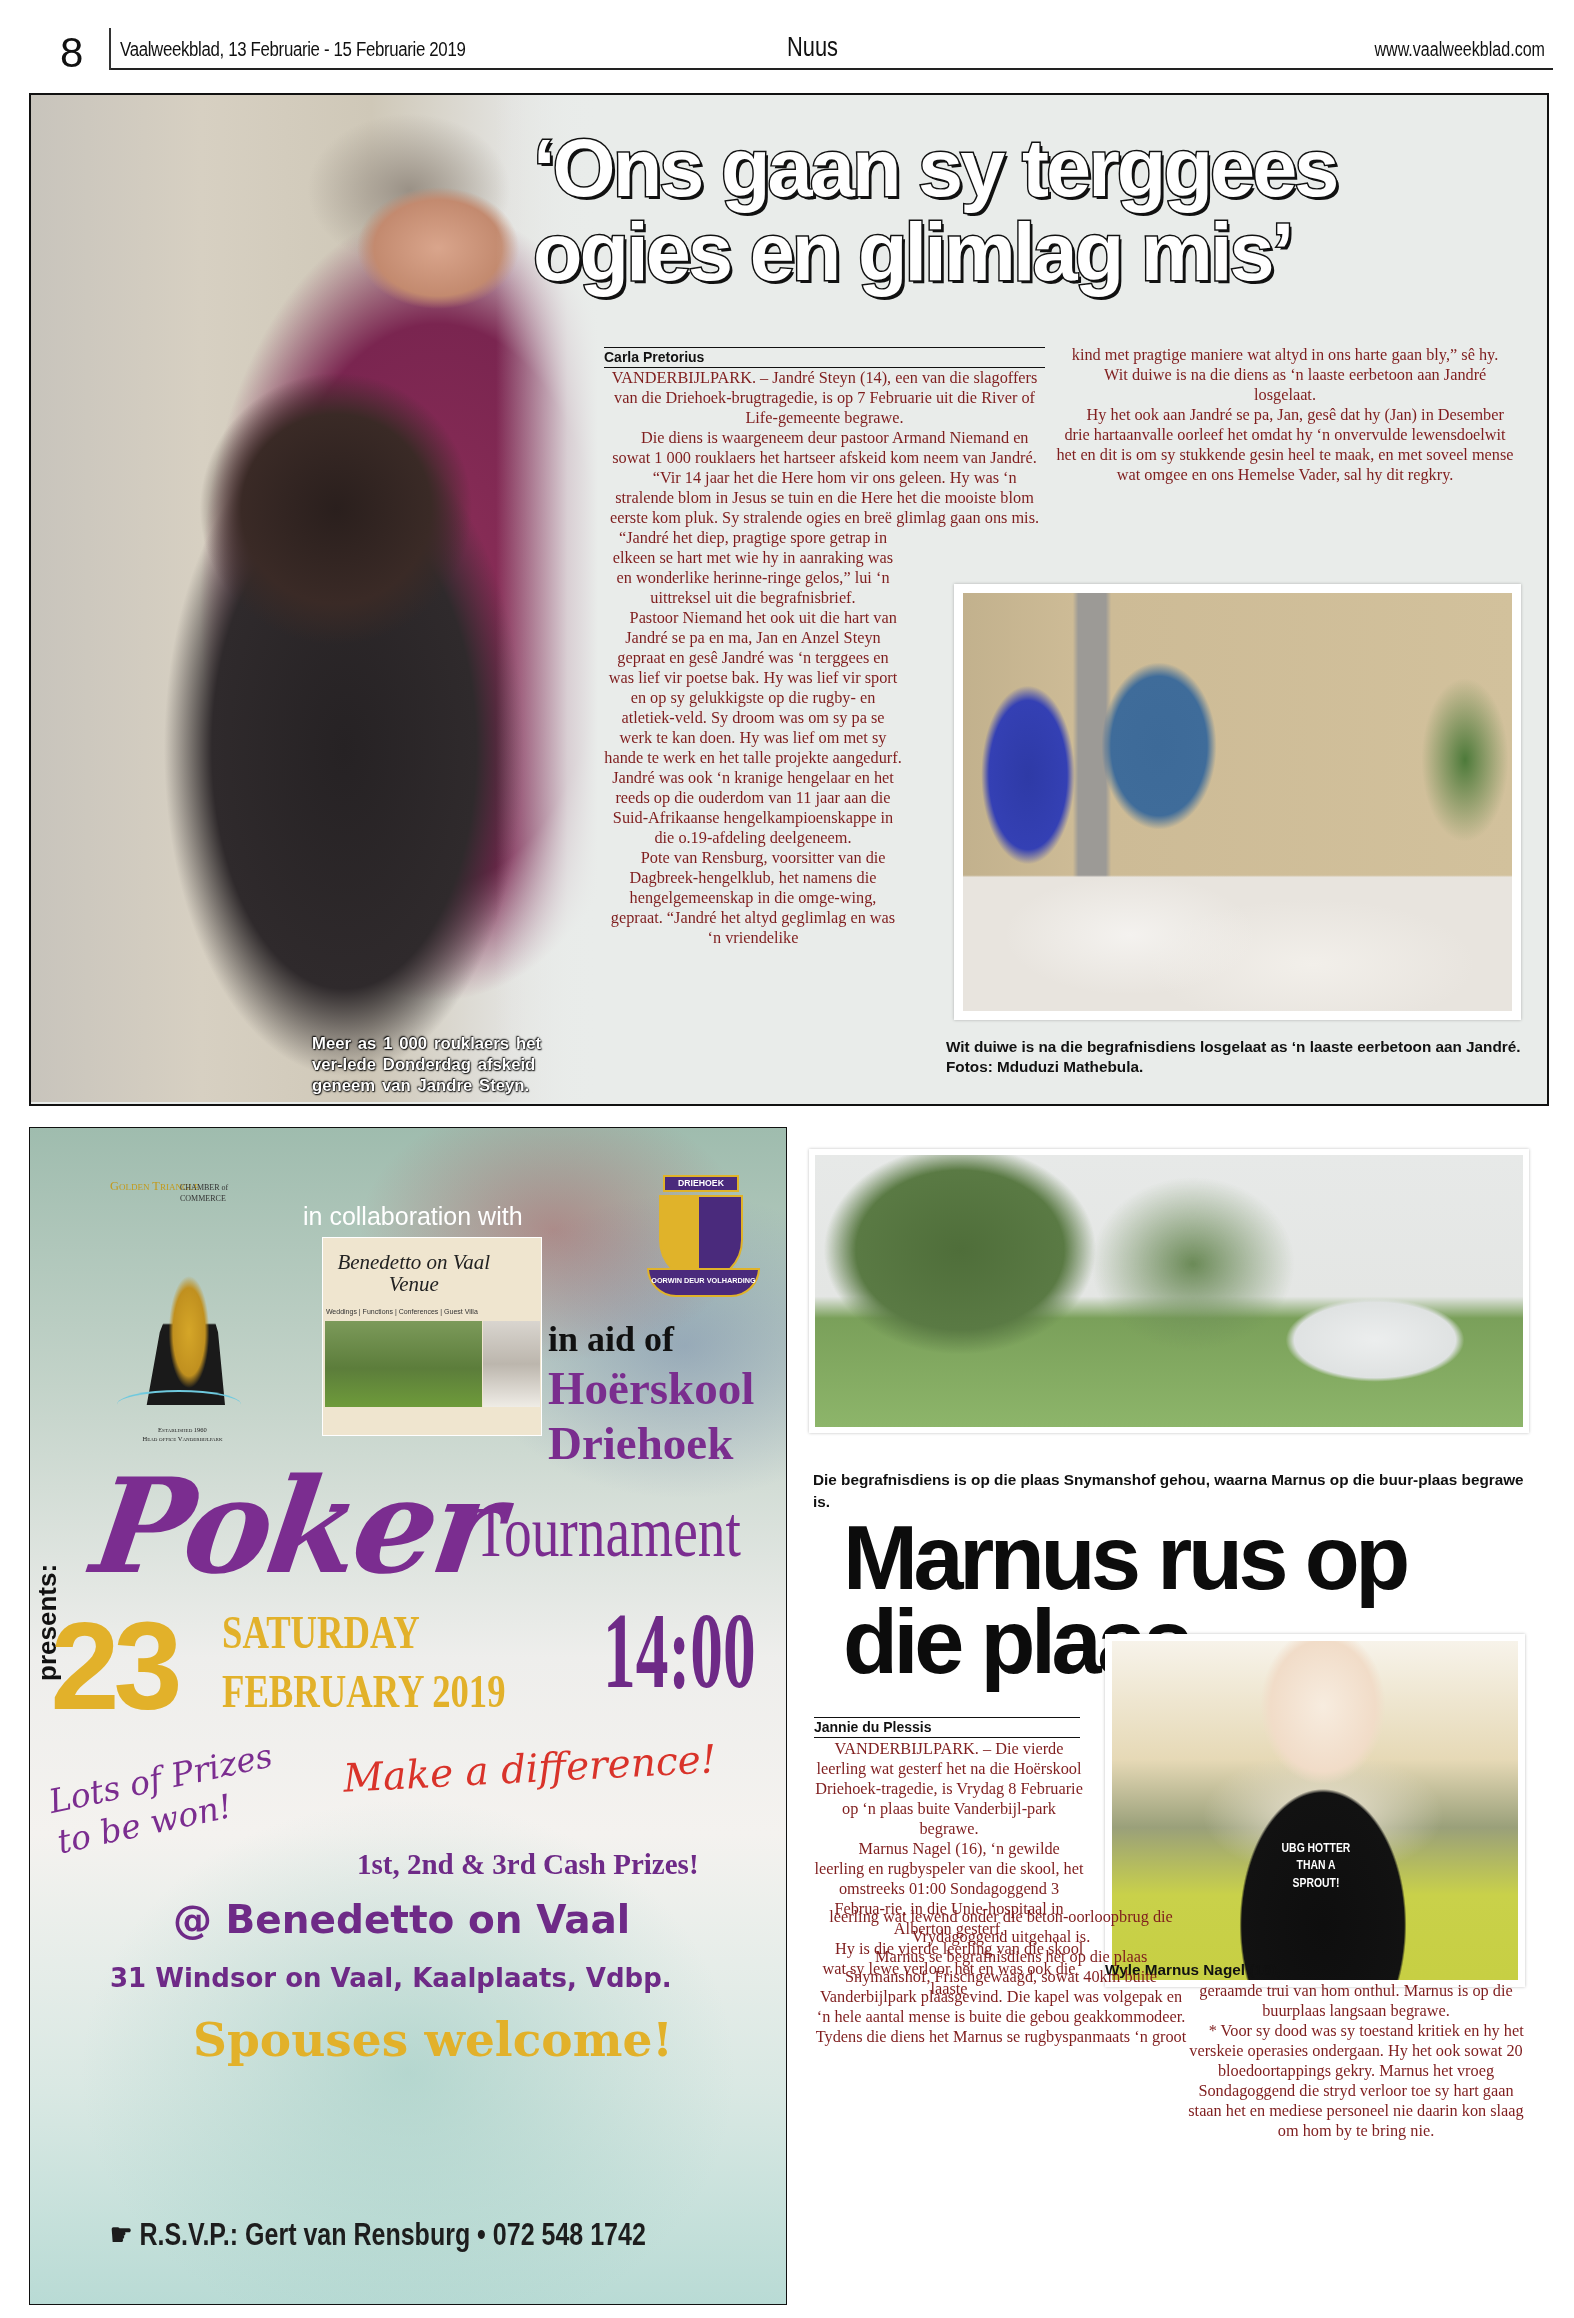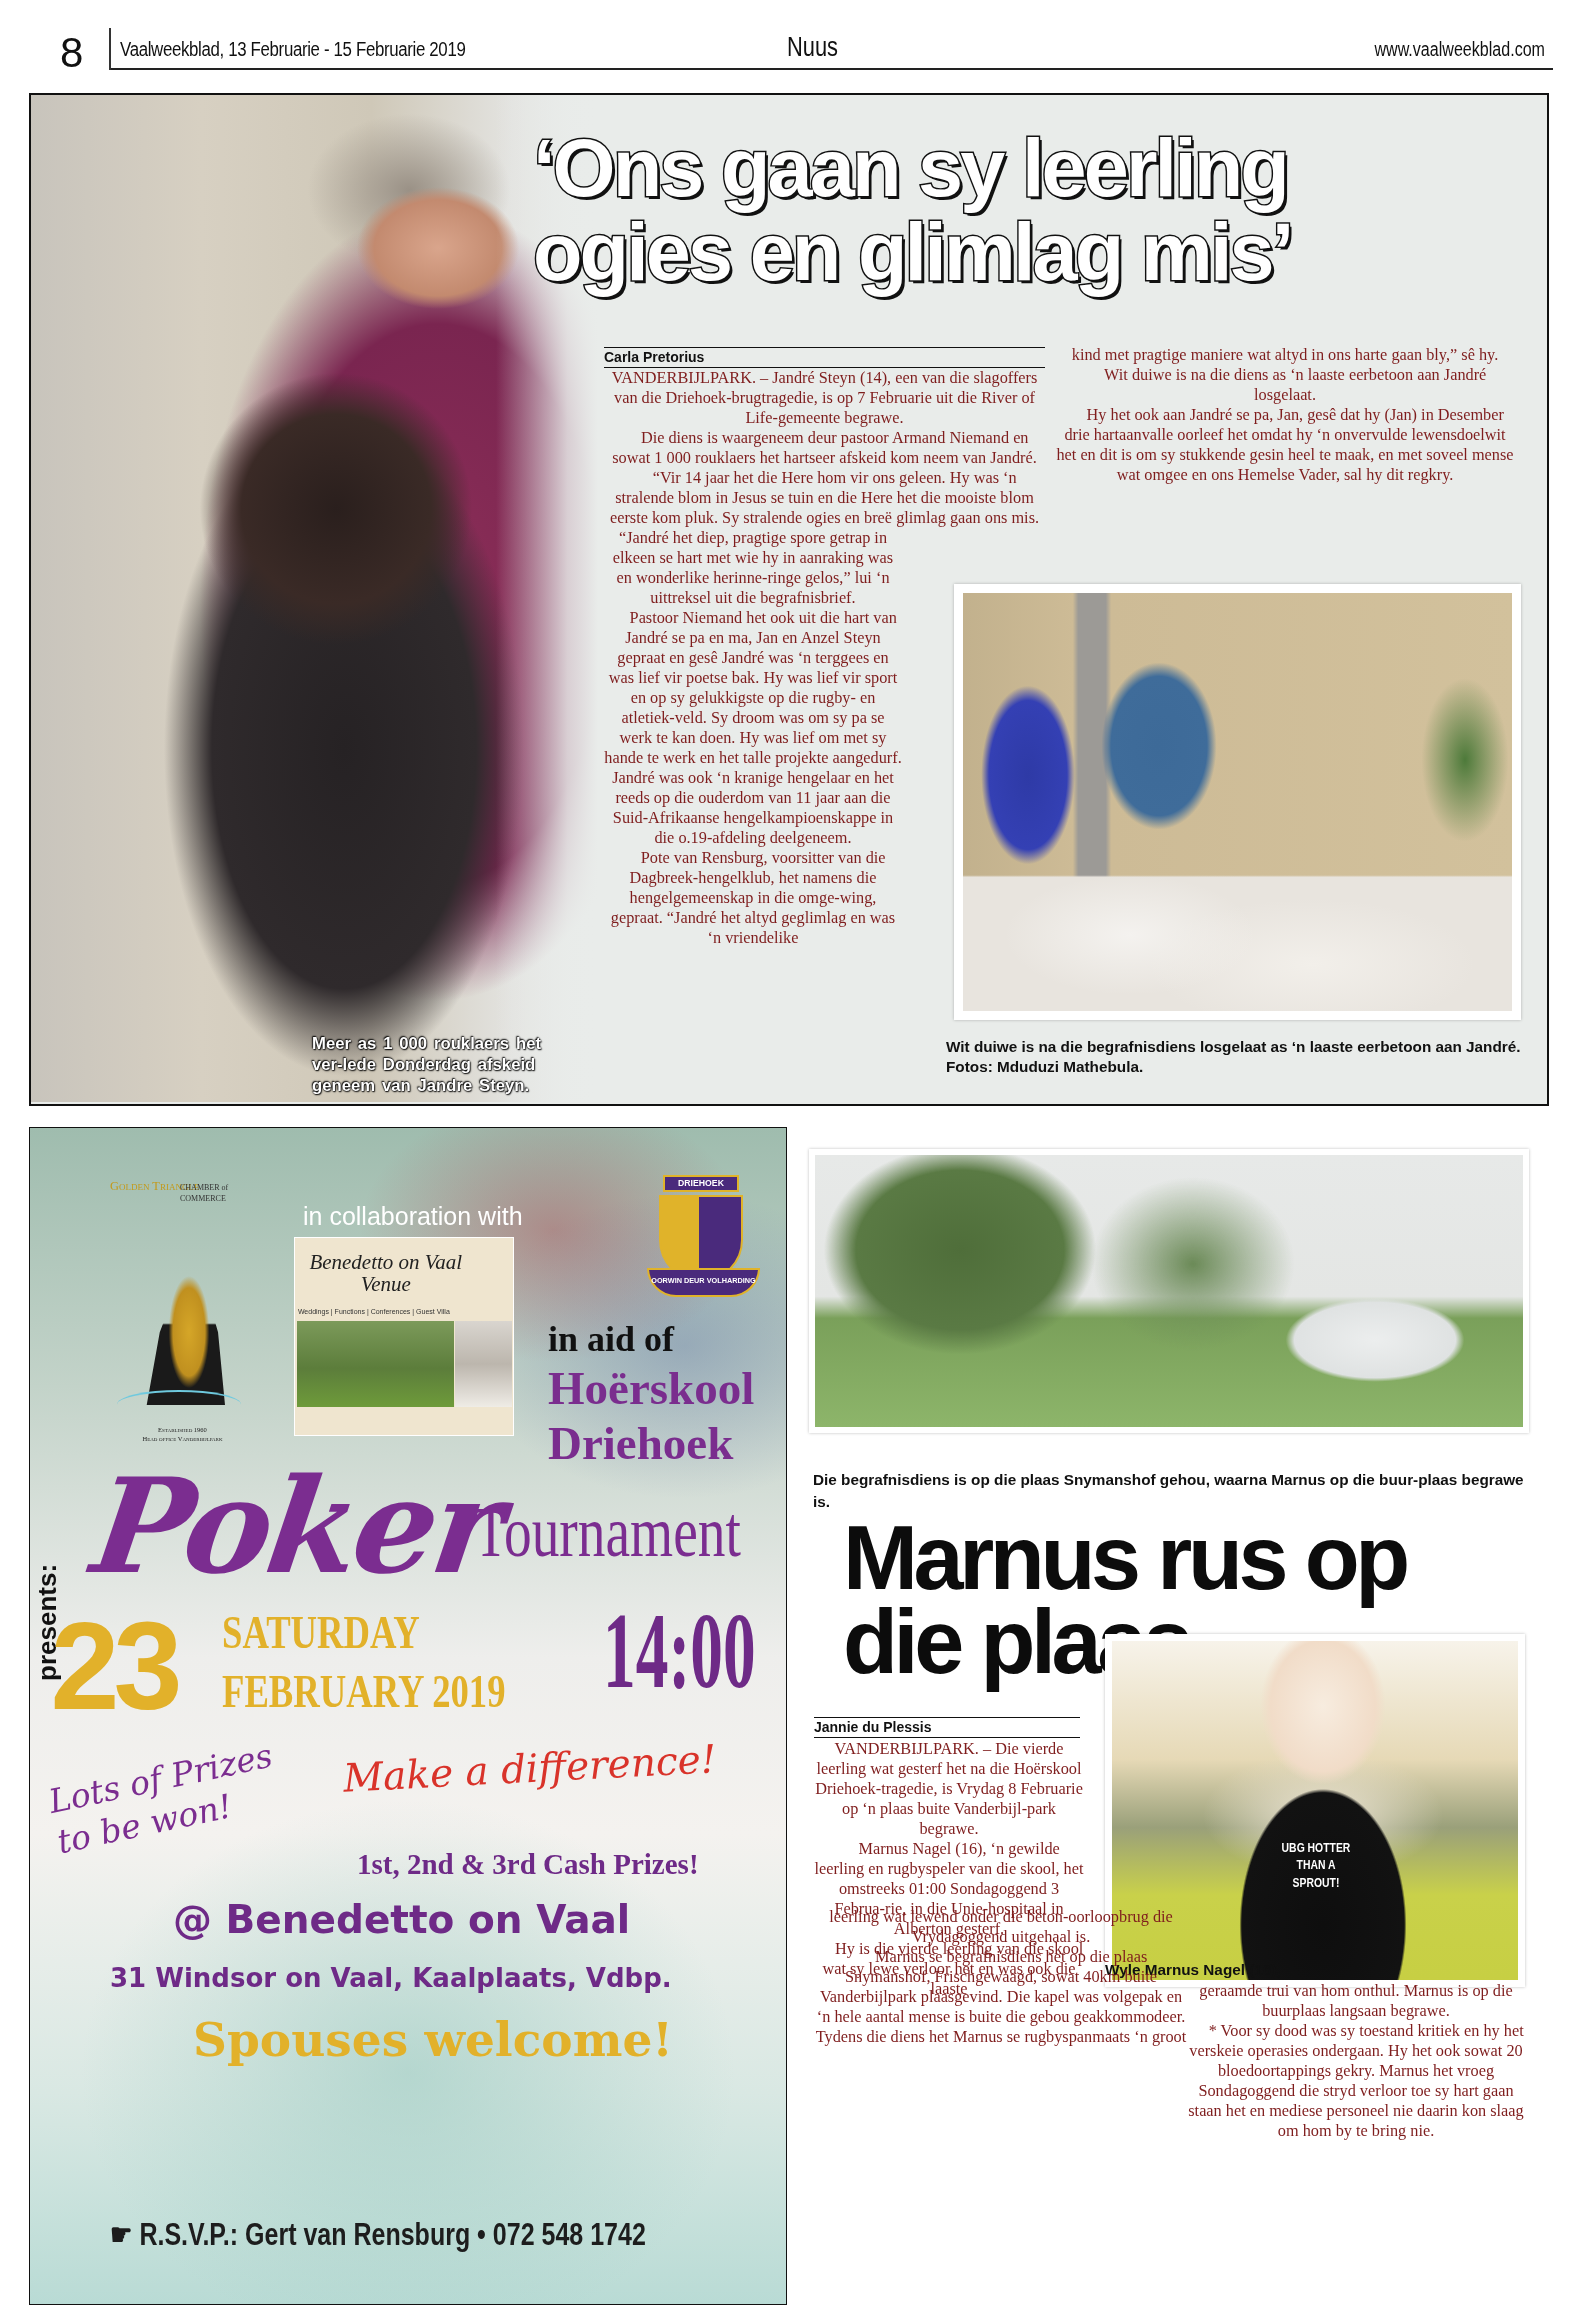--- a/index.html
+++ b/index.html
@@ -72,21 +72,21 @@
   .gtcc-name-r { position: absolute; left: 70px; top: 2.9px; font-family: Liberation Serif, serif; font-size: 8px; line-height: 11.6px; color: #333; }
   .gtcc-figure { position: absolute; left: 28px; top: 44px; width: 87px; height: 182px;
     background:
       radial-gradient(ellipse 29px 80px at 51px 109px, #d5a628 0%, #c0901f 55%, rgba(0,0,0,0) 70%),
       linear-gradient(180deg, rgba(0,0,0,0) 55%, #1a1a1a 56%, #1a1a1a 100%);
     clip-path: polygon(60% 0, 72% 0, 80% 40%, 92% 60%, 100% 100%, 10% 100%, 25% 60%, 45% 35%); }
   .gtcc-waves { position: absolute; left: 7.3px; top: 211px; width: 124px; height: 29px; border-top: 2.9px solid #6ec9de; border-radius: 50% 50% 0 0; }
   .gtcc-est { position: absolute; left: 0; top: 247px; width: 145px; font-family: "Liberation Serif", serif; font-size: 6.5px; line-height: 8.7px; text-align: center; color: #222; font-variant: small-caps; }
 
   .collab-text { left: 273px; top: 74px; font-family: "Liberation Sans", sans-serif; font-size: 25px; color: #fff; }
-  .venue-card { left: 264px; top: 109px; width: 220px; height: 199px; background: #efe5cf; border: 1.5px solid #fff; }
+  .venue-card { left: 292px; top: 109px; width: 220px; height: 199px; background: #efe5cf; border: 1.5px solid #fff; }
   .venue-name { position: absolute; left: 7.3px; top: 13px; width: 167px; font-family: "Liberation Serif", serif; font-style: italic; font-size: 21px; line-height: 22px; text-align: center; color: #222; }
   .venue-services { position: absolute; left: 2.9px; top: 70px; font-family: "Liberation Sans", sans-serif; font-size: 7px; color: #333; white-space: nowrap; }
   .venue-photo1 { position: absolute; left: 1.5px; top: 83px; width: 157px; height: 86px; background: linear-gradient(180deg, #7c9a5a 0%, #5c7d3b 55%, #6e9b3a 100%); }
   .venue-photo2 { position: absolute; left: 160px; top: 83px; width: 57px; height: 86px; background: linear-gradient(180deg, #d9d5cf 0%, #bcb6ad 50%, #efece6 100%); }
 
   .school-crest { left: 617px; top: 47px; width: 122px; height: 131px; }
   .crest-banner { position: absolute; left: 16px; top: 0; width: 76px; height: 17.4px; background: #4a2a7c; border: 2.2px solid #e0b32a; color: #fff; font-family: "Liberation Sans", sans-serif; font-weight: bold; font-size: 8.7px; line-height: 13px; text-align: center; }
   .crest-shield { position: absolute; left: 11.6px; top: 20.4px; width: 84px; height: 87px; background: linear-gradient(90deg, #e0b32a 0%, #e0b32a 48%, #4a2a7c 48%, #4a2a7c 100%); border: 2.9px solid #e0b32a; border-radius: 0 0 44px 44px; }
   .crest-motto { position: absolute; left: 0; top: 93px; width: 113px; height: 29px; background: #4a2a7c; border: 2.2px solid #e0b32a; border-radius: 0 0 58px 58px; color: #fff; font-family: "Liberation Sans", sans-serif; font-weight: bold; font-size: 7.3px; line-height: 22px; text-align: center; }
 
@@ -149,21 +149,21 @@
   <div class="site-url">www.vaalweekblad.com</div>
   <div class="header-rule"></div>
 </div>
 
 <section class="top-story">
   <div class="hero-photo"></div>
   <div class="hero-fade"></div>
   <div class="hero-caption">Meer as 1 000 rouklaers het ver-lede Donderdag afskeid geneem van Jandre Steyn.</div>
 
   <h1 class="main-headline">
-    <span>‘Ons gaan sy leerling</span><br>
+    <span>‘Ons gaan sy terggees</span><br>
     <span>ogies en glimlag mis’</span>
   </h1>
 
   <div class="byline byline-1">Carla Pretorius</div>
 
   <div class="col col-1">
     <p>VANDERBIJLPARK. – Jandré Steyn (14), een van die slagoffers van die Driehoek-brugtragedie, is op 7 Februarie uit die River of Life-gemeente begrawe.</p>
     <p class="indent">Die diens is waargeneem deur pastoor Armand Niemand en sowat 1 000 rouklaers het hartseer afskeid kom neem van Jandré.</p>
     <p class="indent">“Vir 14 jaar het die Here hom vir ons geleen. Hy was ‘n stralende blom in Jesus se tuin en die Here het die mooiste blom eerste kom pluk. Sy stralende ogies en breë glimlag gaan ons mis.</p>
     <div style="width:298px">

